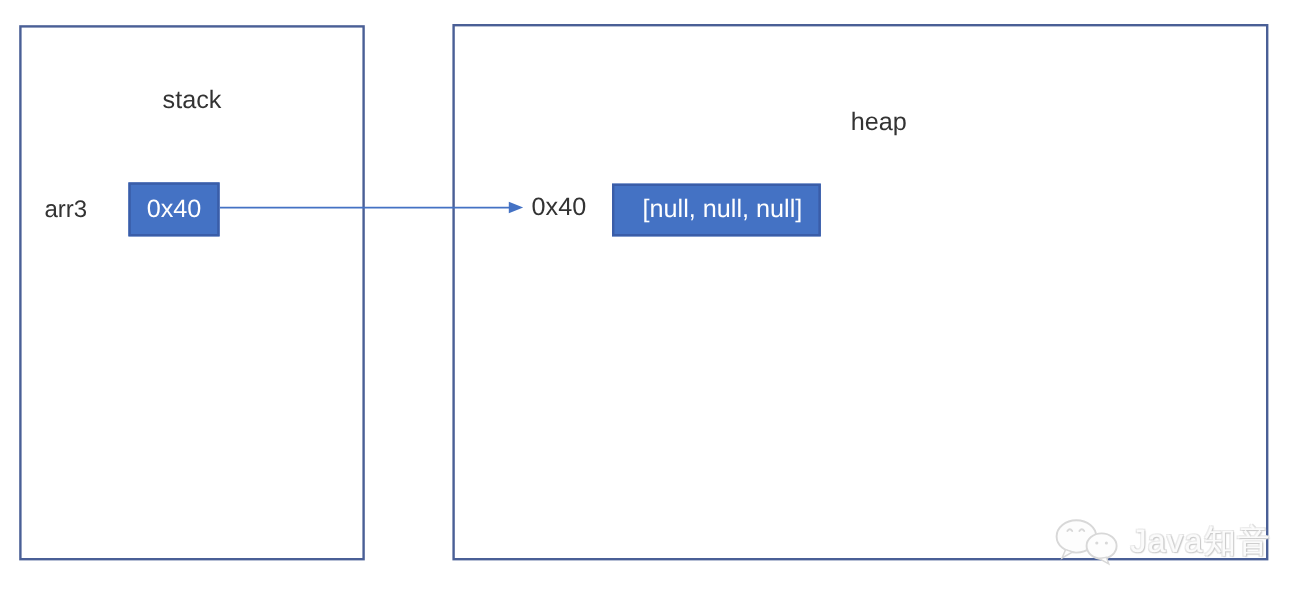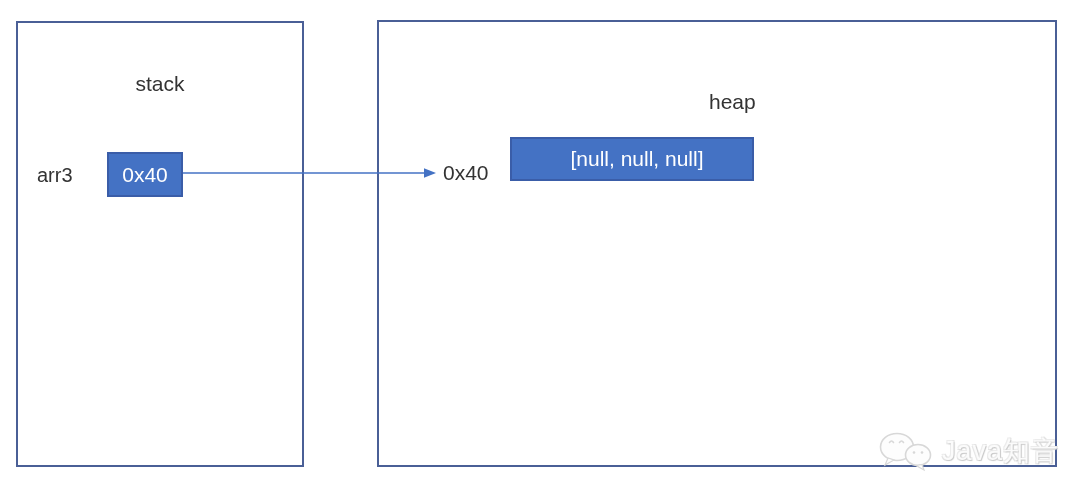--- a/index.html
+++ b/index.html
@@ -53,21 +53,21 @@
     position: absolute;
     background: var(--cell-fill);
     border: 2px solid var(--cell-border);
     color: var(--cell-text);
     display: flex;
     align-items: center;
     justify-content: center;
     font-size: 21px;
   }
   .pointer-cell { left: 89px; top: 129px; width: 76px; height: 45px; }
-  .array-cell   { left: 131px; top: 115px; width: 244px; height: 44px; padding-left: 10px; }
+  .array-cell   { left: 131px; top: 131px; width: 174px; height: 44px; padding-left: 10px; }
 
   .heap-address {
     position: absolute;
     left: 64px;
     top: 138px;
     font-size: 21px;
     line-height: 26px;
     color: var(--label-text);
   }
 

